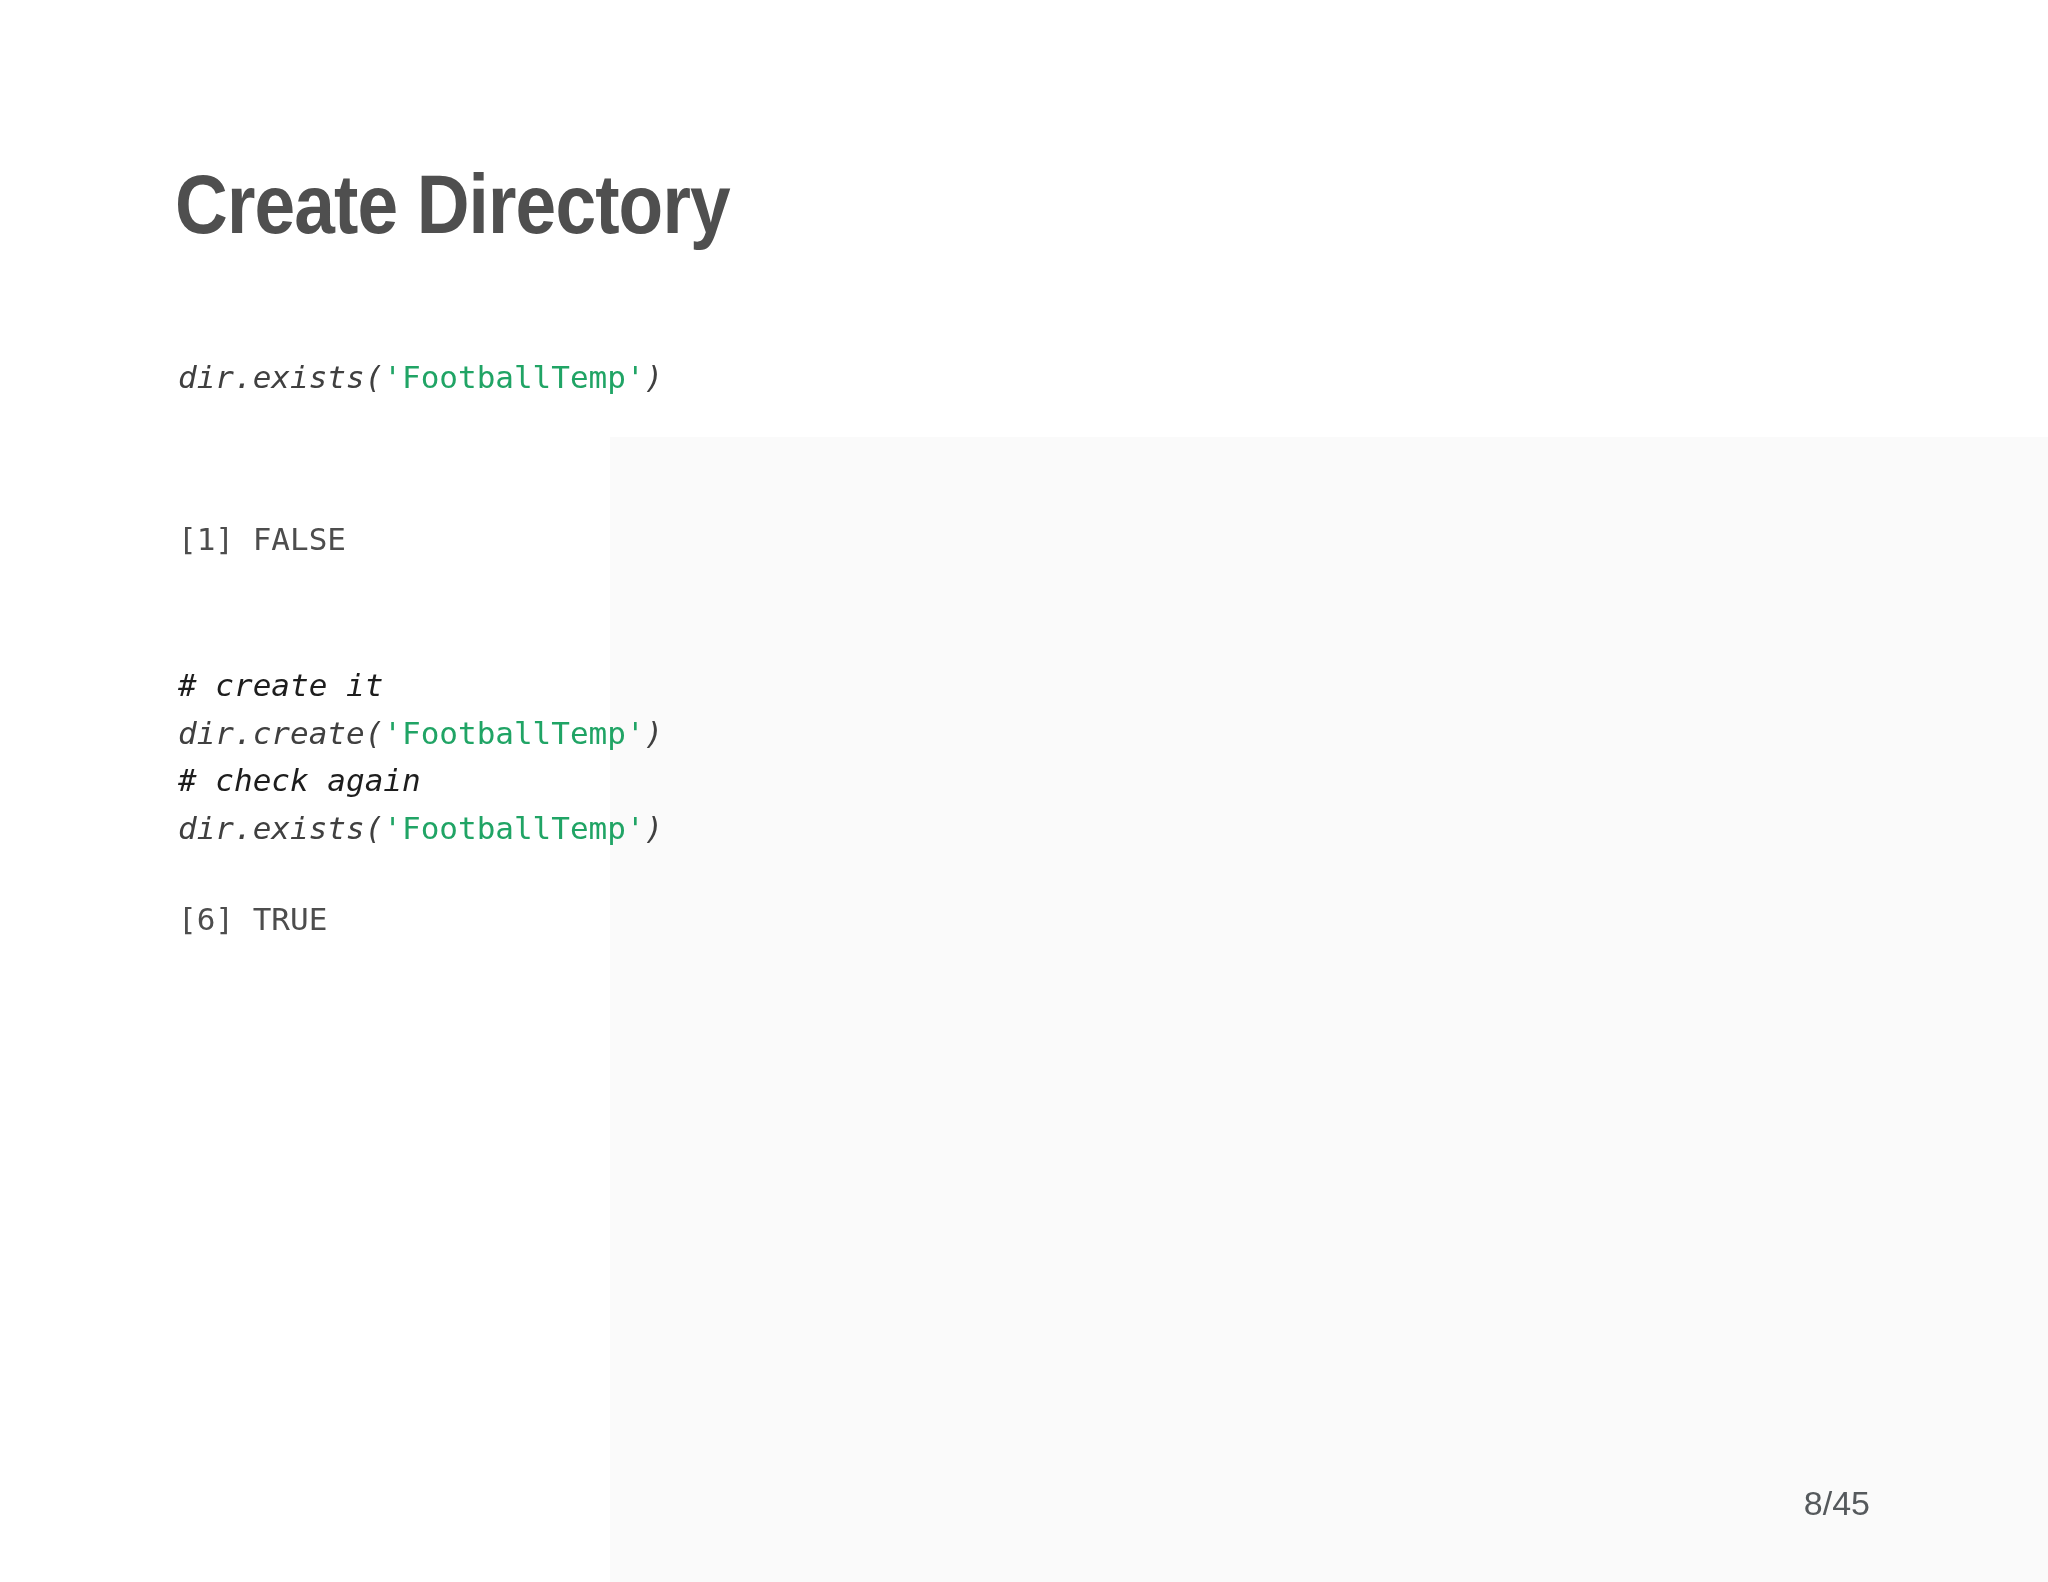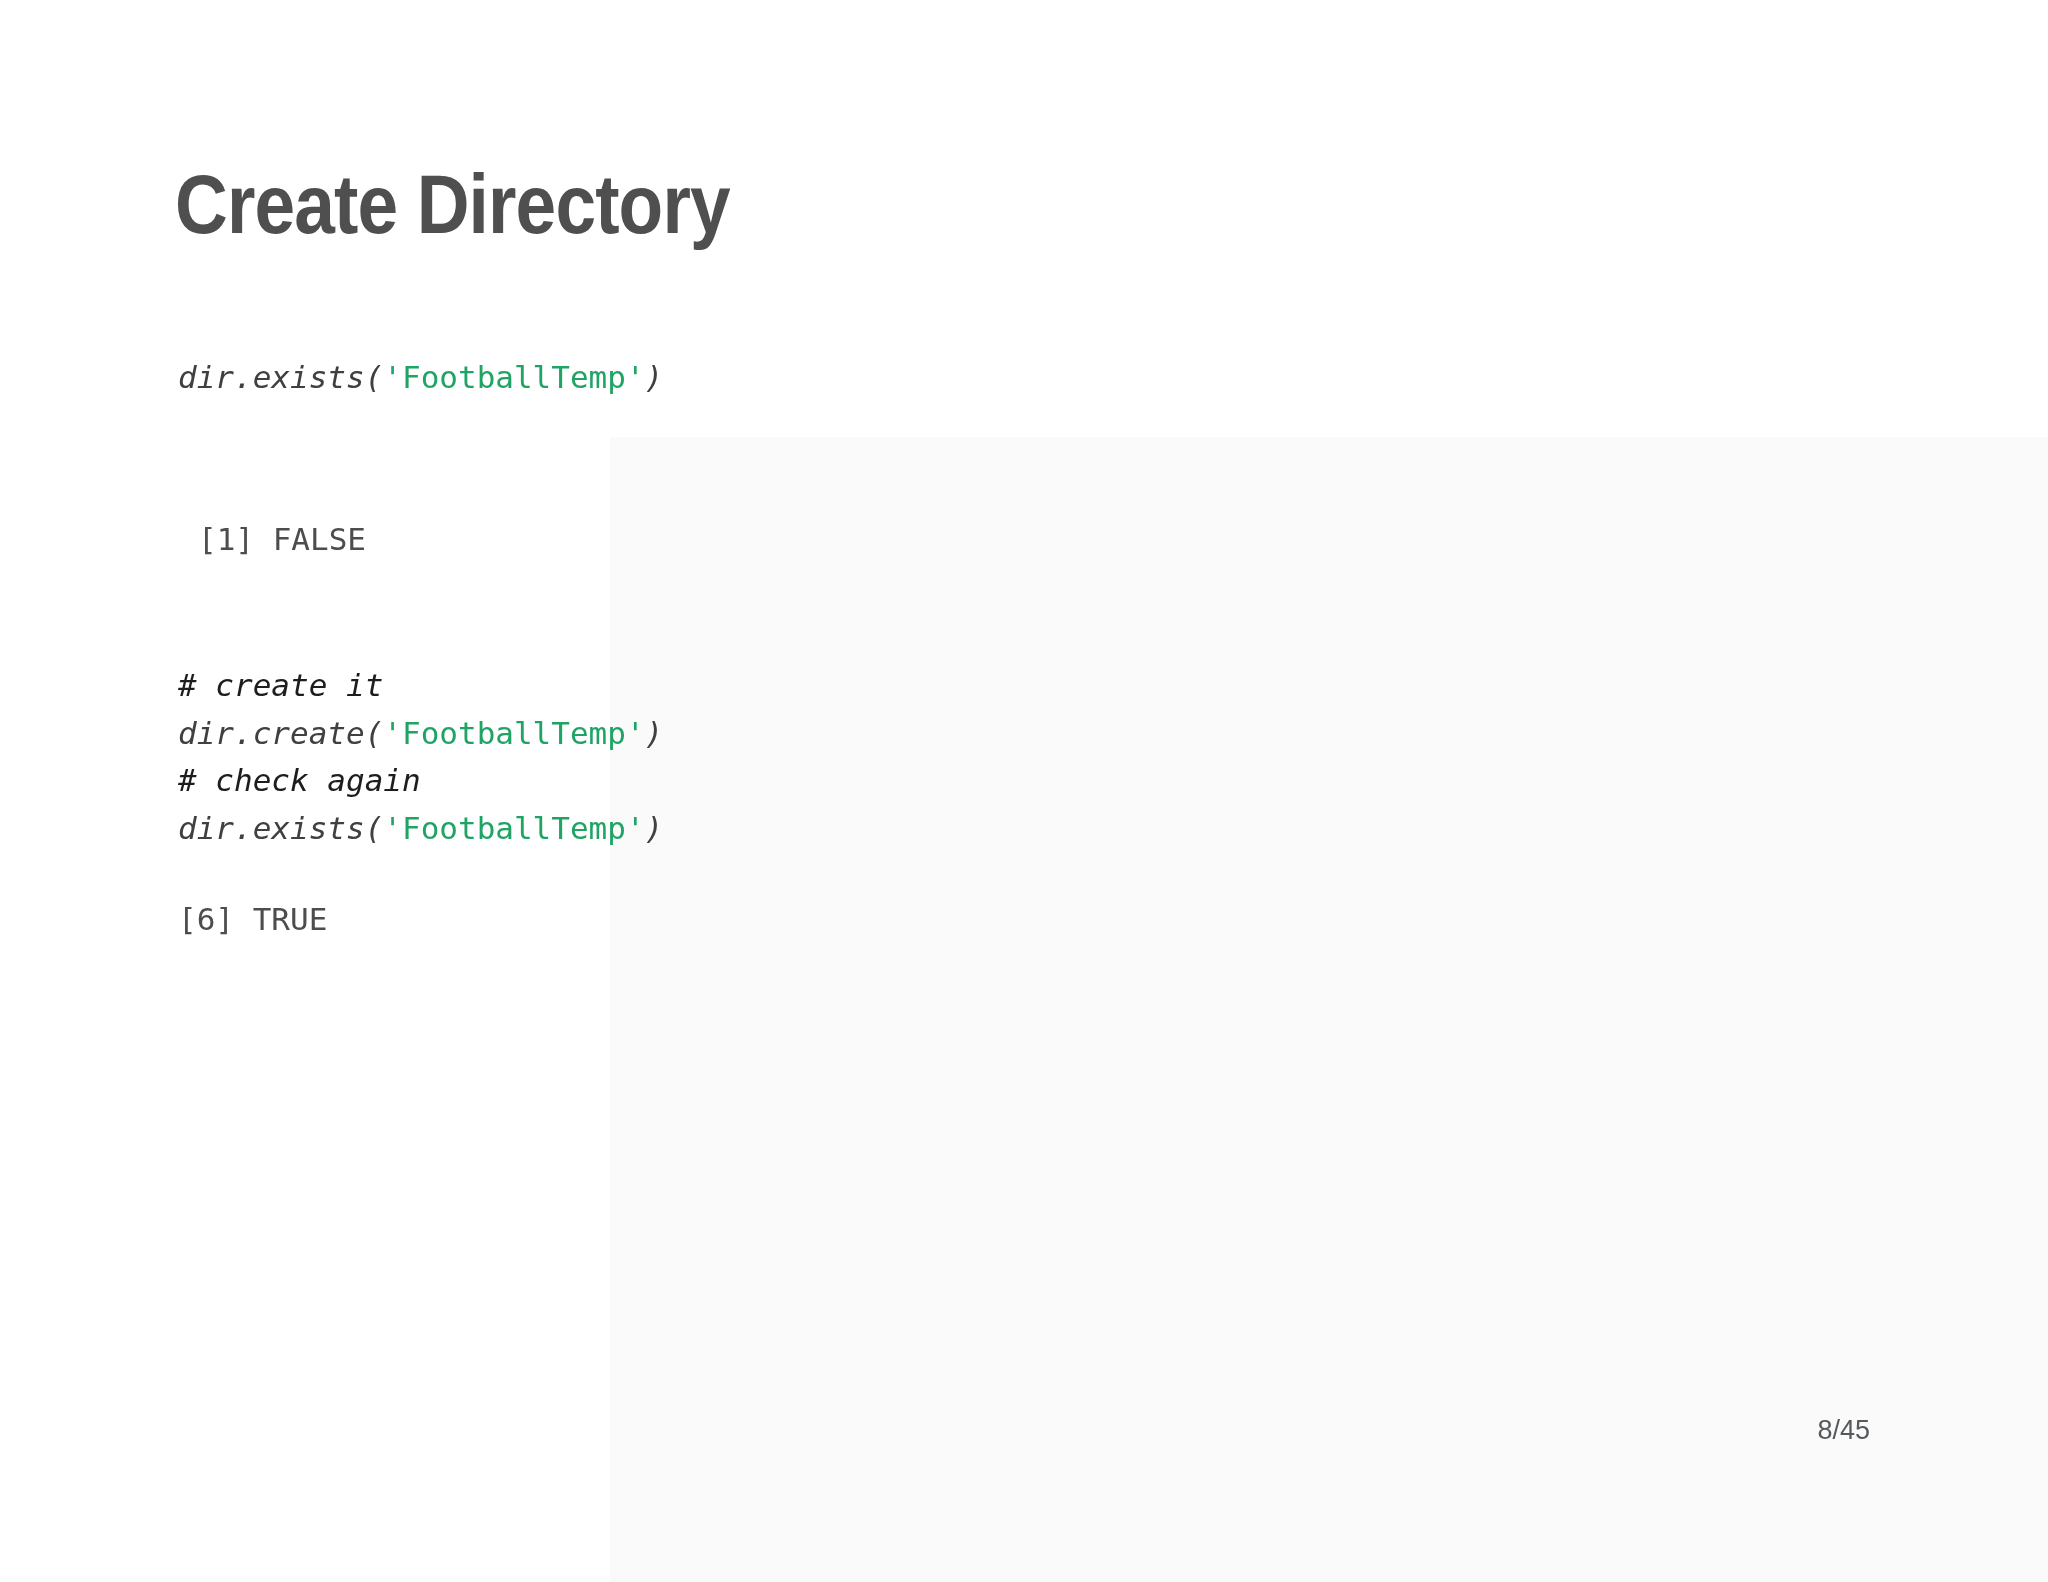--- a/index.html
+++ b/index.html
@@ -41,32 +41,32 @@
     left: 178px;
     margin: 0;
     font-family: "DejaVu Sans Mono", "Liberation Mono", monospace;
     font-size: 31px;
     line-height: 47.5px;
     white-space: pre;
   }
   .code-block { color: var(--code-color, #404040); }
   .output-block { color: var(--output-color, #4d4d4d); }
   #code1 { top: 354px; }
-  #out1  { top: 516px; margin-left: 20px; }
+  #out1  { top: 516px; }
   #code2 { top: 662px; }
   #out2  { top: 896px; }
   .code-line { height: 47.5px; }
   .tok-comment { font-style: italic; color: var(--comment-color, #1d1d1d); }
   .tok-code    { color: var(--code-color, #404040); font-style: italic; }
   .tok-string  { color: var(--string-color, #20a465); }
   .page-number {
     position: absolute;
-    top: 1417px;
+    top: 1486px;
     right: 178px;
-    font-size: 27px;
+    font-size: 34px;
     line-height: 1;
     color: var(--page-color, #55595c);
     text-align: right;
   }
 </style>
 </head>
 <body style="--bg: #ffffff; --bg-tint: #fafafa; --title-color: #4f4f4f; --code-color: #404040; --comment-color: #1d1d1d; --string-color: #20a465; --output-color: #4d4d4d; --page-color: #55595c;">
 
 <div class="bg-tint"></div>
 

